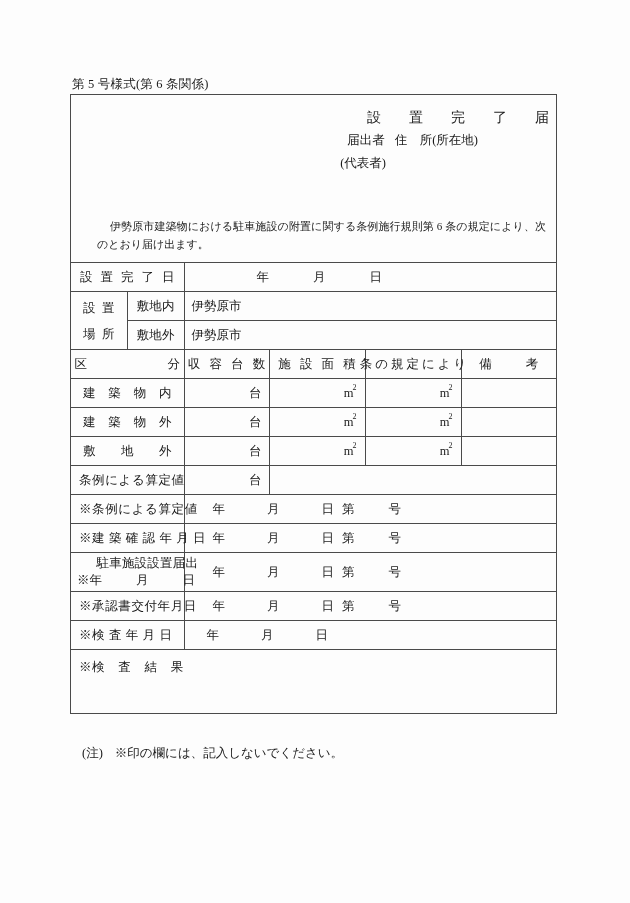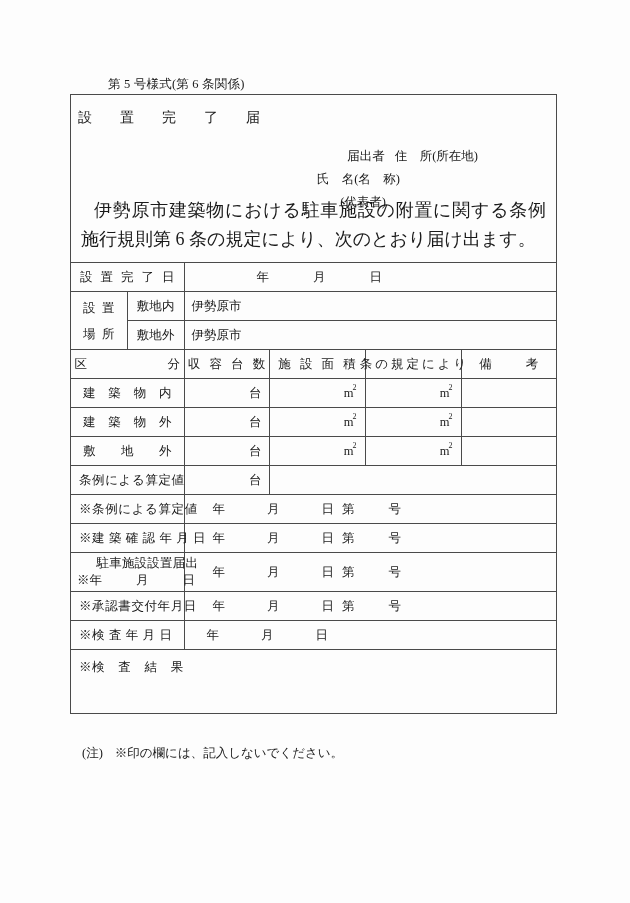--- a/index.html
+++ b/index.html
@@ -25,21 +25,20 @@
   }
 
   
   .form-id {
     position: absolute;
     left: 72px;
     top: 76px;
     font-size: 12.5px;
     letter-spacing: 0.2px;
     white-space: nowrap;
-    margin-left: 36px;
   }
 
   
   .frame {
     position: absolute;
     left: 70px;
     top: 94px;
     width: 487px;
     border: 1px solid #4a4a4a;
     box-sizing: border-box;
@@ -47,55 +46,55 @@
   }
 
   
   .head-block {
     padding: 0;
     position: relative;
     height: 167px;
   }
 
   .doc-title {
-    text-align: left;
+    text-align: right;
     font-size: 14px;
     letter-spacing: 7px;
     padding-top: 14px;
     text-indent: 7px;
   }
 
   .addressee {
     margin-top: 15px;
     padding-left: 20px;
     font-size: 13px;
     white-space: nowrap;
   }
   .addressee .mayor { letter-spacing: 0.5px; }
   .addressee .dono { display: inline-block; margin-left: 52px; }
 
   .submitter {
-    margin-top: 18px;
+    margin-top: 2px;
     font-size: 12.5px;
     padding-right: 78px;
     text-align: right;
     line-height: 1.85;
     white-space: nowrap;
   }
   .submitter .lbl { margin-right: 10px; }
   .sub-row2 { padding-right: 78px; }
   .sub-row3 { padding-right: 92px; }
 
   .preamble {
     position: absolute;
-    left: 0;
+    left: 16px;
     right: 0;
     bottom: 8px;
     padding: 0 10px 0 10px;
-    font-size: 18px;
+    font-size: 11px;
     line-height: 1.62;
     text-align: justify;
   }
   .preamble .ind { padding-left: 13px; }
 
   
   table.grid {
     border-collapse: collapse;
     width: 100%;
     table-layout: fixed;
@@ -269,23 +268,20 @@
   <div class="frame">
 
     <div class="head-block">
 
       <div class="doc-title">設　置　完　了　届</div>
 
 
       <div class="submitter">
         <div class="sub-row1">
           <span class="lbl">届出者</span><span>住　所(所在地)</span>
-        </div>
-        <div class="sub-row2">
-          <span>氏　名(名　称)</span>
         </div>
         <div class="sub-row3">
           <span>(代表者)</span>
         </div>
       </div>
 
       <div class="preamble">
         <span class="ind">伊勢原市建築物における駐車施設の附置に関する条例施行規則第 6 条の規定により、次のとおり届け出ます。</span>
       </div>
     </div>

